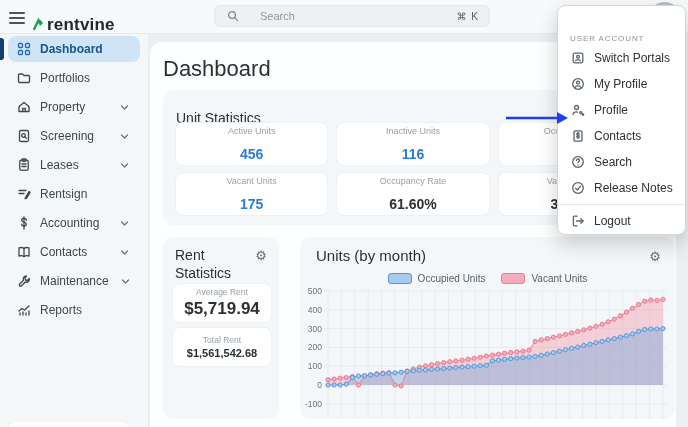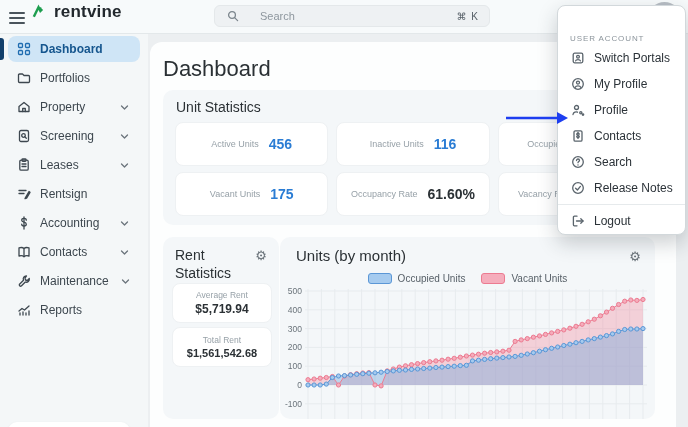--- a/index.html
+++ b/index.html
@@ -4,21 +4,21 @@
 <style>
   html,body{margin:0;padding:0;}
   body{font-family:"Liberation Sans",sans-serif;background:#e9edef;}
   #app{position:relative;width:688px;height:427px;overflow:hidden;background:#eceff1;}
   .abs{position:absolute;}
 
   
   #topbar{left:0;top:0;width:688px;height:33px;background:#f7fafb;border-bottom:1px solid #e3e8ea;z-index:3;}
   #hamburger{left:9px;top:9px;width:16px;height:14px;cursor:pointer;}
   #hamburger i{display:block;height:2px;background:#4a545c;margin:3px 0;border-radius:1px;}
-  #logo{left:31px;top:2px;display:flex;align-items:center;gap:8px;}
+  #logo{left:31px;top:15px;display:flex;align-items:center;gap:1px;}
   #logo .brand{font-size:17px;font-weight:bold;color:#22282d;letter-spacing:.2px;}
   #searchbox{left:214px;top:5px;width:276px;height:22px;background:#eef1f3;border:1px solid #e4e8ea;border-radius:6px;display:flex;align-items:center;padding:0 10px;box-sizing:border-box;gap:20px;}
   #searchbox .ph{font-size:11px;color:#8e979e;flex:1;}
   #searchbox .kbd{font-size:10px;color:#555e66;letter-spacing:1px;}
 
   
   #sidebar{left:0;top:33px;width:148px;height:394px;background:#f4f7f8;}
   .side-item{position:relative;display:flex;align-items:center;height:26px;margin:3px 8px;padding:0 8px;border-radius:8px;gap:9px;color:#3d474f;font-size:12px;cursor:pointer;}
   .side-item .lbl{flex:1;}
   .side-item.active{background:#cfe5f6;color:#16568e;font-weight:bold;}
@@ -31,43 +31,43 @@
   
   #mainpanel{left:150px;top:42px;width:526px;height:385px;background:#fdfefe;border-radius:12px 12px 0 0;}
   #page-title{left:13px;top:14px;font-size:22px;color:#2b3135;font-weight:500;}
   #add-widget{right:16px;top:22px;font-size:12px;color:#3c454c;display:flex;gap:5px;align-items:center;cursor:pointer;}
 
   .widget{background:#f4f7f9;border-radius:10px;}
   .w-head{font-size:14px;color:#2b3135;font-weight:500;}
 
   
   #unit-widget{left:13px;top:48px;width:500px;height:135px;}
-  #unit-widget .w-head{position:absolute;left:13px;top:9px;}
+  #unit-widget .w-head{position:absolute;left:13px;top:20px;}
   #unit-grid{position:absolute;left:12px;top:32px;width:476px;display:grid;grid-template-columns:1fr 1fr 1fr;grid-gap:6px 8px;}
-  .tile{background:#ffffff;border:1px solid #eef1f3;border-radius:8px;height:42px;display:flex;align-items:center;justify-content:center;gap:10px;}
+  .tile{background:#ffffff;border:1px solid #eef1f3;border-radius:8px;height:42px;display:flex;flex-direction:column;align-items:center;justify-content:center;gap:10px;}
   .tile .t-lbl{font-size:9px;color:#97a1a8;}
   .tile .t-val{font-size:14px;font-weight:bold;}
   .t-val.blue{color:#2a7cd4;}
   .t-val.dark{color:#2b3135;}
 
   
   #rent-widget{left:13px;top:195px;width:116px;height:182px;}
   #rent-widget .w-head{position:absolute;left:12px;top:10px;width:70px;line-height:1.25;}
   .gear{position:absolute;font-size:13px;color:#6a737a;cursor:pointer;line-height:1;}
   #rent-gear{right:12px;top:12px;}
   .rent-tile{position:absolute;left:9px;width:98px;height:38px;background:#fff;border:1px solid #eef1f3;border-radius:8px;display:flex;flex-direction:column;align-items:center;justify-content:center;gap:2px;}
   #rent-tile-0{top:46px;}
   #rent-tile-1{top:90px;}
   .rent-tile .t-lbl{font-size:8.5px;color:#97a1a8;}
   .rent-tile .t-val{font-weight:bold;color:#2b3135;}
-  #rent-tile-0 .t-val{font-size:12px;}
+  #rent-tile-0 .t-val{font-size:17px;}
   #rent-tile-1 .t-val{font-size:11px;}
 
   
-  #units-widget{left:130px;top:195px;width:375px;height:182px;overflow:hidden;}
+  #units-widget{left:150px;top:195px;width:375px;height:182px;overflow:hidden;}
   #units-widget .w-head{position:absolute;left:16px;top:10px;font-size:15px;}
   #units-gear{right:14px;top:13px;}
   #legend{position:absolute;left:0;top:36px;width:100%;display:flex;justify-content:center;gap:16px;align-items:center;}
   .leg-item{display:flex;align-items:center;gap:6px;font-size:10px;color:#565f67;}
   .leg-swatch{width:24px;height:11px;border-radius:3px;box-sizing:border-box;}
   #chart-svg{position:absolute;left:0;top:48px;}
 
   
   #avatar{left:648px;top:2px;width:33px;height:33px;border-radius:50%;background:#b7bdc4;z-index:4;cursor:pointer;}
   #user-menu{left:557px;top:5px;width:129px;background:#ffffff;border:1px solid #d2d8db;border-radius:8px;box-shadow:0 8px 20px rgba(30,40,50,.22);z-index:5;padding:8px 0 0 0;box-sizing:border-box;}

